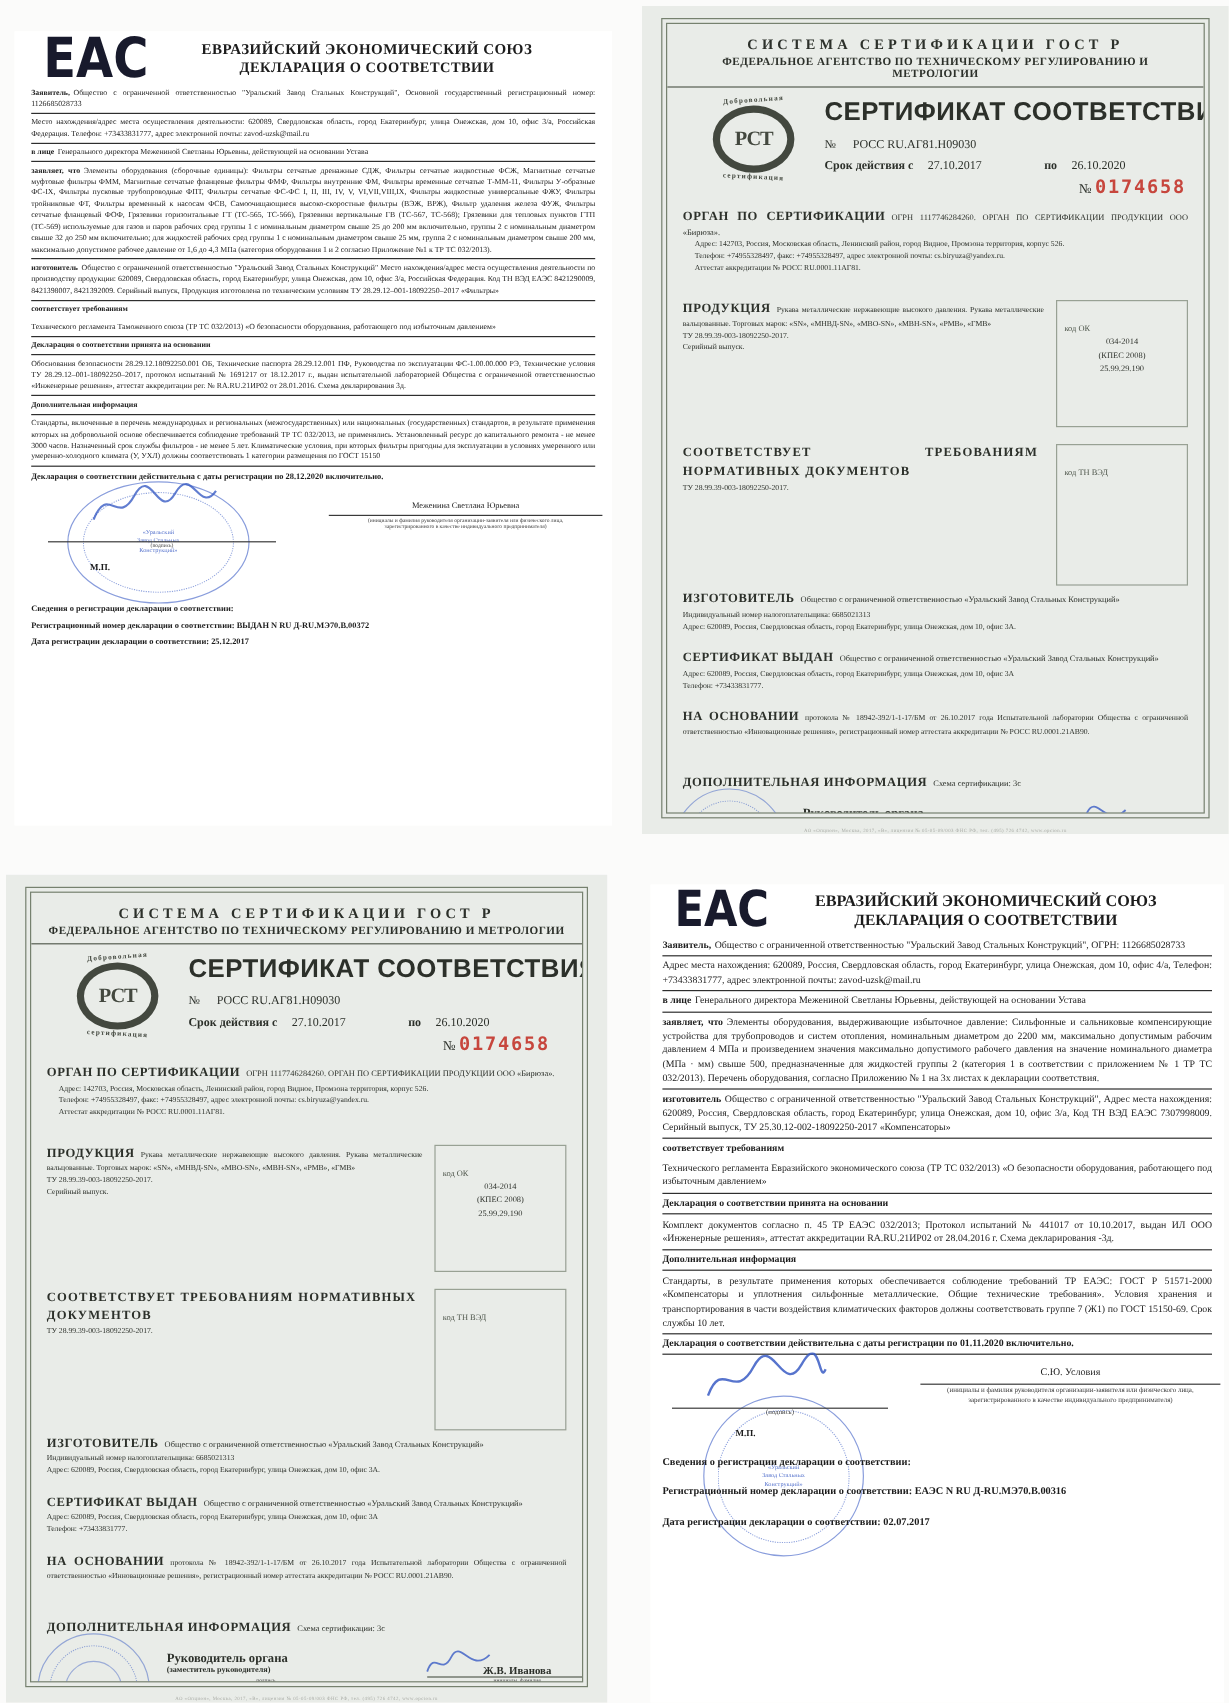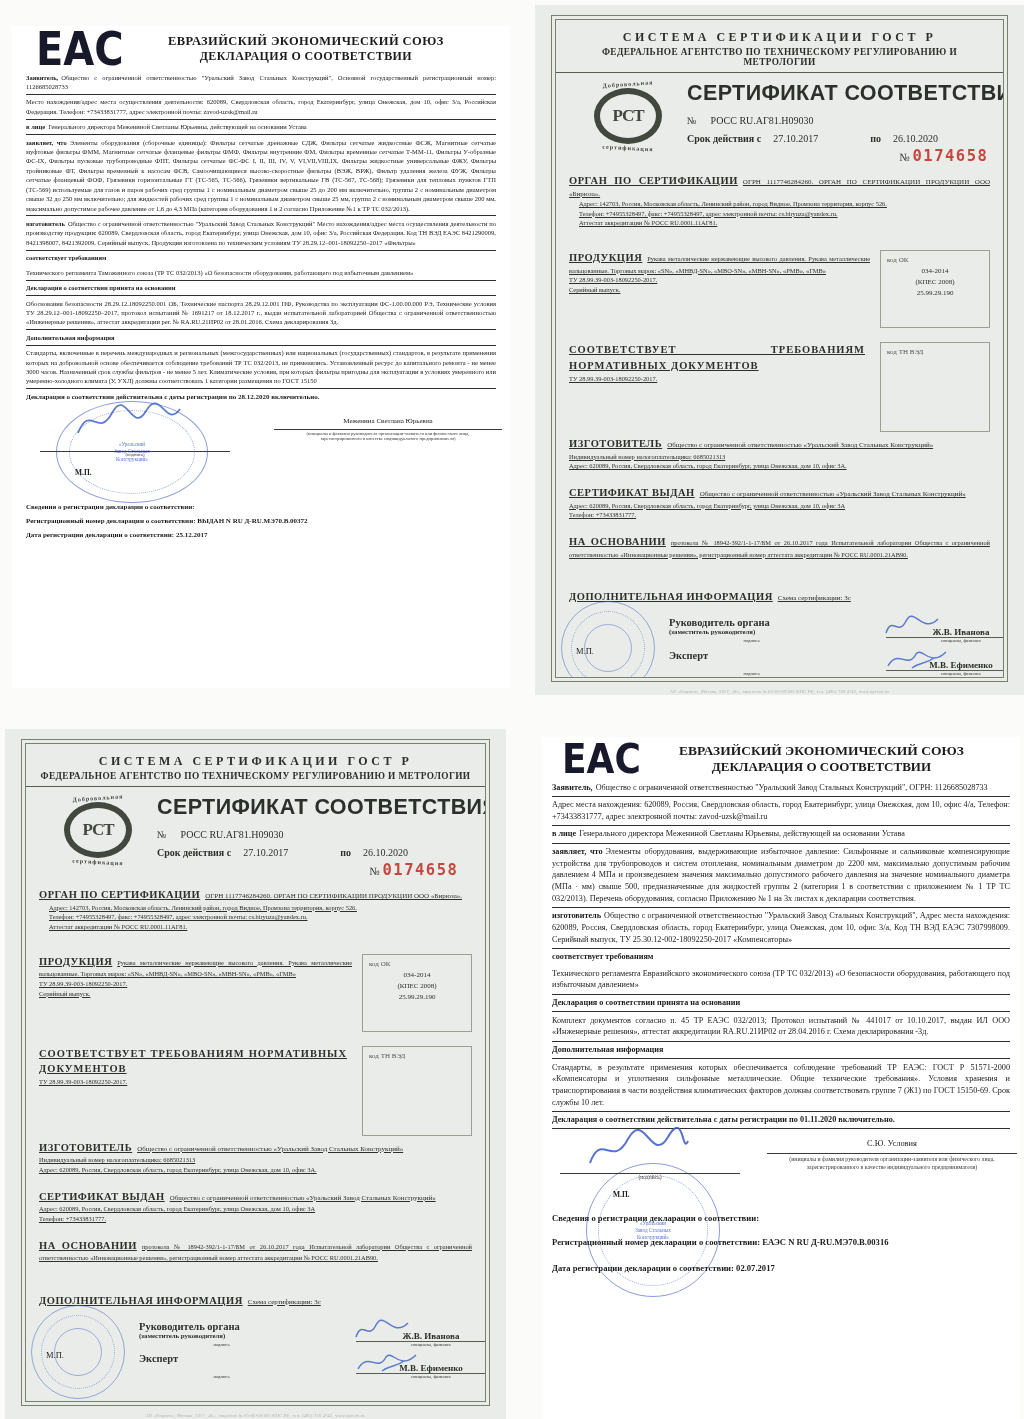--- a/index.html
+++ b/index.html
@@ -42,25 +42,25 @@
   .rst .arcB{font-size:6px;font-weight:bold;letter-spacing:1px;transform:rotate(3deg);}
   .ctitleCol{flex:1;}
   .ctitle{font-family:"Liberation Sans",sans-serif;font-weight:bold;font-size:21.5px;letter-spacing:.4px;white-space:nowrap;}
   .cnumrow{font-size:10px;margin-top:9px;display:flex;gap:14px;}
   .cterm{font-size:10px;margin-top:7px;display:flex;gap:12px;font-weight:bold;}
   .cterm .v{font-weight:normal;}
   .credrow{text-align:right;margin:3px 40px 0 0;font-size:11px;}
   .cred{font-family:"DejaVu Sans Mono",monospace;color:#c7463d;font-size:15.5px;letter-spacing:1.5px;font-weight:bold;}
   .csec{margin-top:8px;}
   .clb{font-weight:bold;font-size:10.5px;letter-spacing:.5px;margin-right:5px;}
-  .ct{font-size:6.4px;line-height:1.5;text-align:justify;text-decoration:underline;}
+  .ct{font-size:6.4px;line-height:1.5;text-align:justify;}
   .cind{padding-left:10px;}
   .cflex{display:flex;align-items:flex-start;}
   .cflex .left{flex:1;}
-  .cbox{width:96px;border:1px solid #98a194;margin-left:10px;padding:5px 6px;font-size:7px;flex:none;}
+  .cbox{width:96px;border:1px solid #98a194;margin-left:10px;padding:19px 6px;font-size:7px;flex:none;}
   .cbox .bl{text-align:left;color:#4d554a;}
   .cbox .bv{text-align:center;margin-top:3px;}
   .csigwrap{position:relative;margin-top:12px;height:86px;}
   .cstamp{position:absolute;left:-8px;top:-16px;width:92px;height:92px;border-radius:50%;border:1.6px solid rgba(62,96,196,.5);}
   .cstamp::before{content:"";position:absolute;inset:9px;border-radius:50%;border:1.2px dotted rgba(62,96,196,.5);}
   .cstamp::after{content:"";position:absolute;inset:22px;border-radius:50%;border:1px solid rgba(62,96,196,.45);}
   .cstamp .mp{position:absolute;left:14px;top:44px;font-size:8.5px;color:#1e1e1e;}
   .csgrid{display:grid;grid-template-columns:165px 1fr 150px;column-gap:26px;margin-left:100px;}
   .crole{font-weight:bold;font-size:10.5px;}
   .crole .sub{font-weight:bold;font-size:6.8px;}

